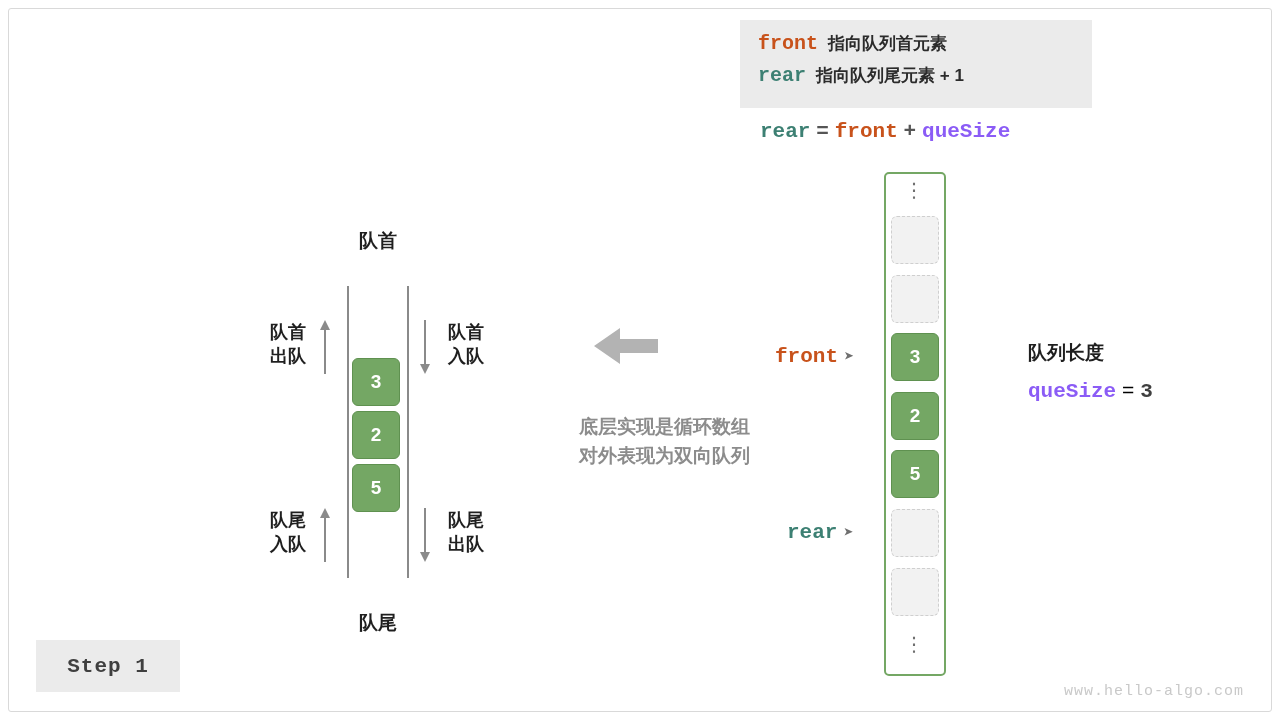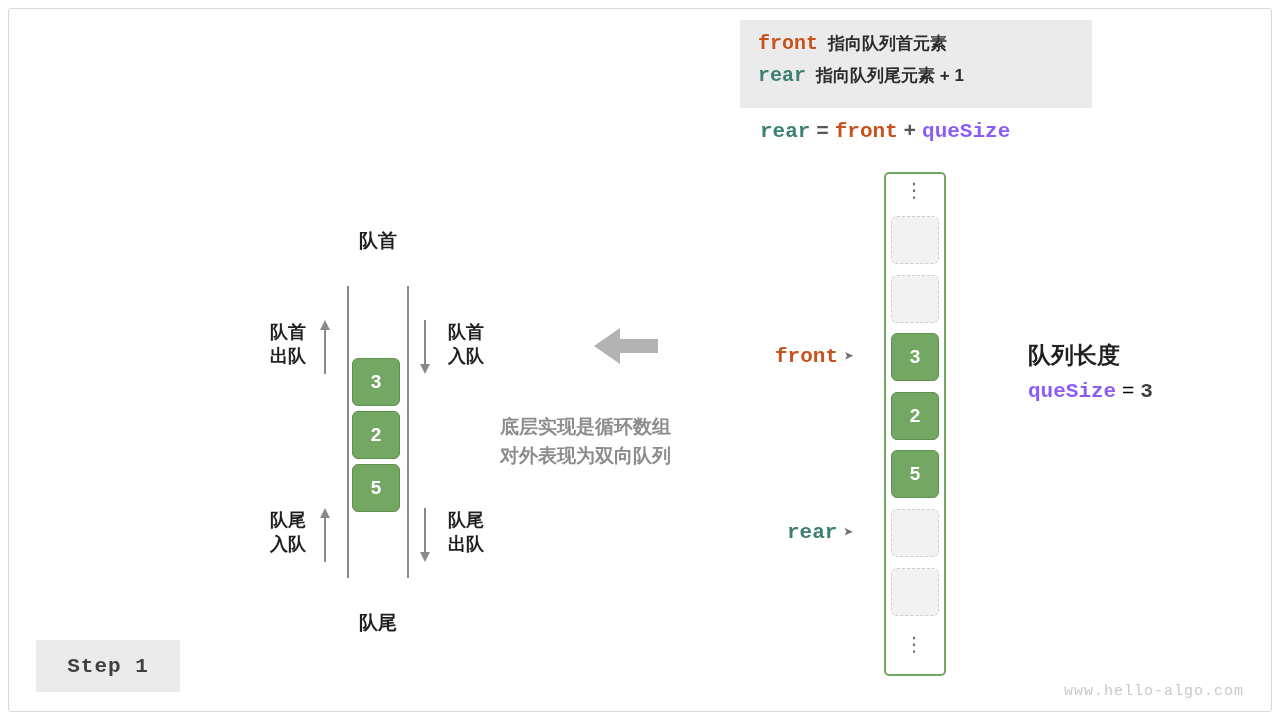--- a/index.html
+++ b/index.html
@@ -153,21 +153,21 @@
     width: 14px;
     height: 58px;
   }
 
   
   .center-note {
     position: absolute;
     left: 500px;
     top: 412px;
     width: 250px;
-    text-align: left;
+    text-align: right;
     font-size: 19px;
     font-weight: bold;
     color: #8c8c8c;
     line-height: 1.55;
   }
 
   
   .big-arrow {
     position: absolute;
     left: 594px;
@@ -222,21 +222,21 @@
     color: #6f6f6f;
     font-size: 17px;
     margin-left: 6px;
   }
 
   
   .queue-len-title {
     position: absolute;
     left: 1028px;
     top: 340px;
-    font-size: 23px;
+    font-size: 19px;
     font-weight: bold;
     color: #1f1f1f;
     white-space: nowrap;
   }
   .queue-len-expr {
     position: absolute;
     left: 1028px;
     top: 378px;
     font-size: 21px;
     white-space: nowrap;

